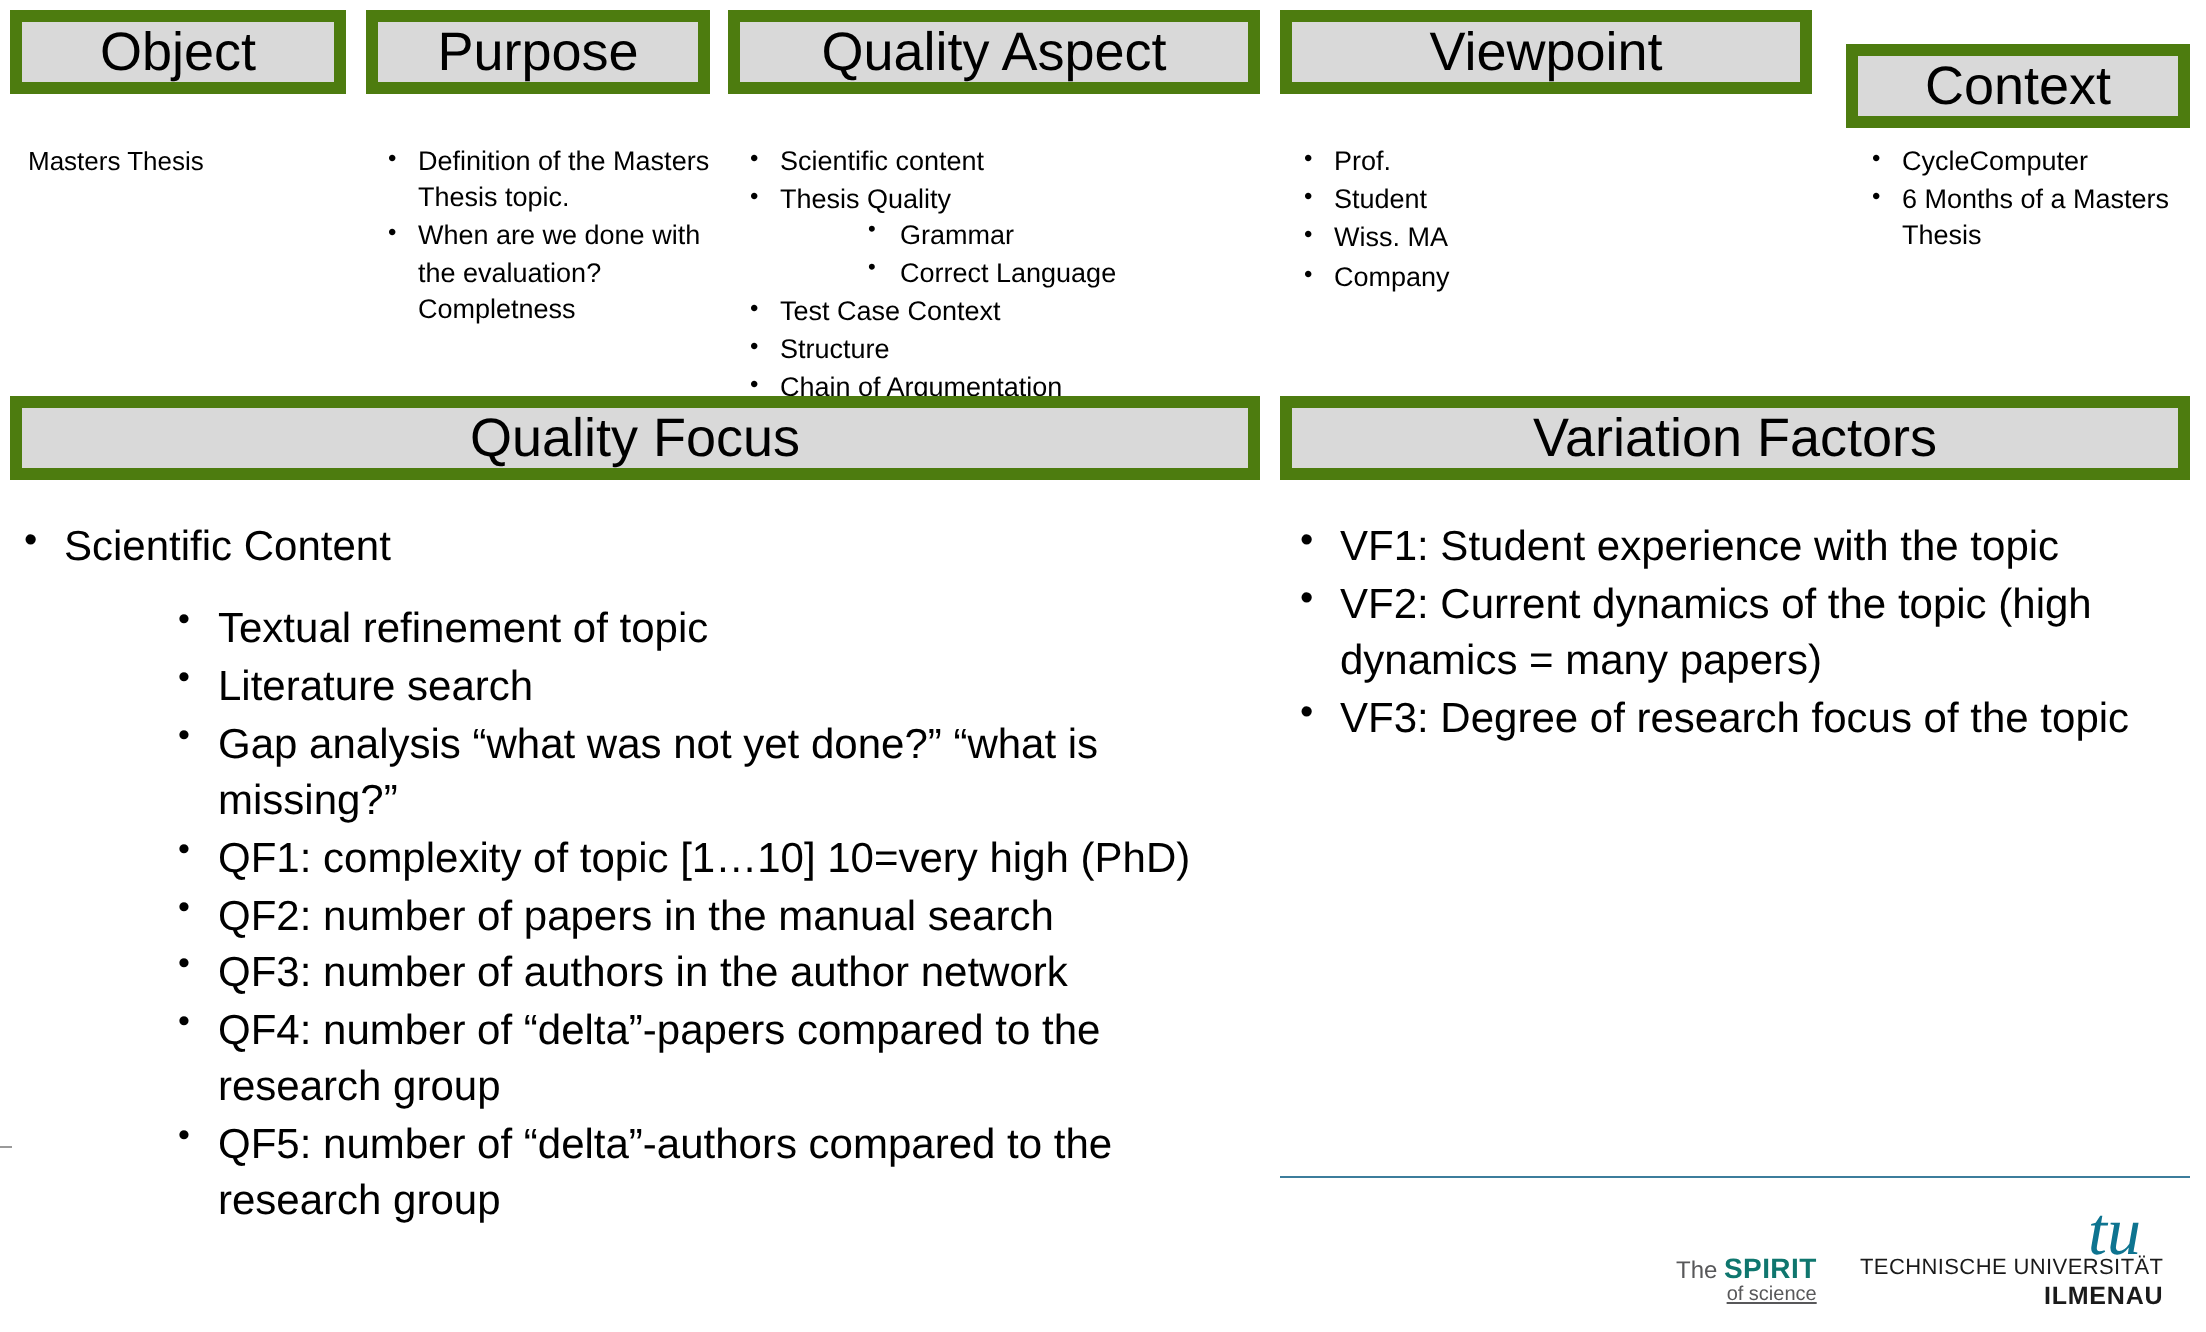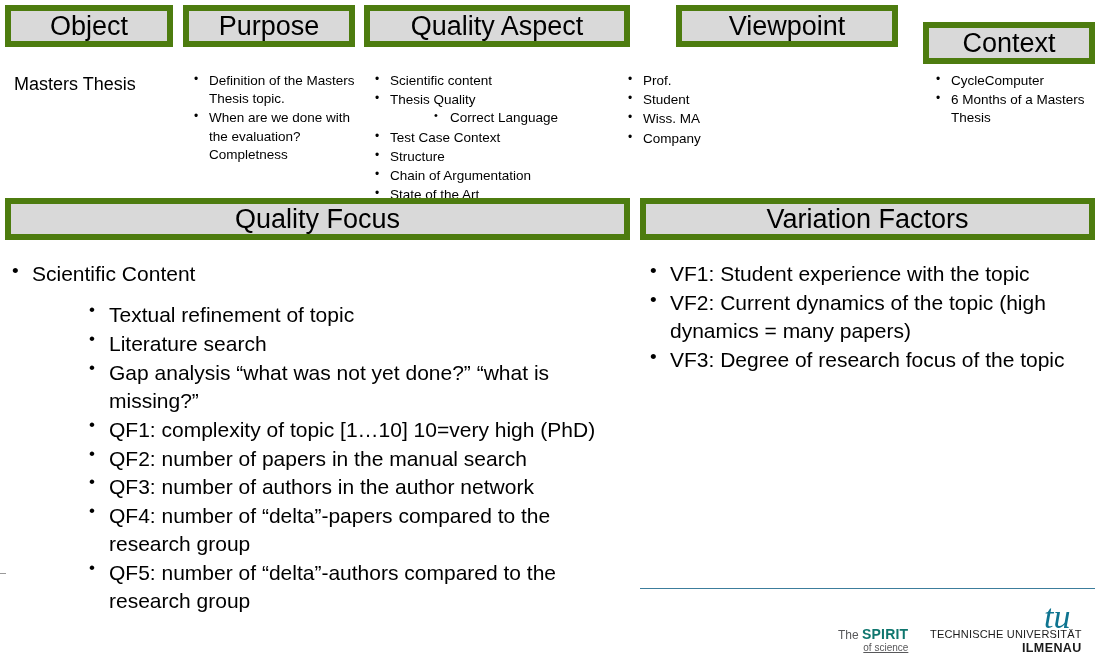--- a/index.html
+++ b/index.html
@@ -65,21 +65,21 @@
     position: relative;
     padding-left: 16px;
   }
   ul.plain ul.sub > li:before {
     content: "\2022";
     position: absolute;
     left: 0px;
     top: -1px;
     font-size: 11px;
   }
-  .plaintext { font-size: 18px; }
+  .plaintext { font-size: 13px; }
 
   
   .panel-body {
     position: absolute;
     font-size: 21px;
     line-height: 1.33;
   }
   ul.big {
     list-style: none;
     margin: 0;
@@ -170,21 +170,21 @@
 
   <div class="hdr hdr-top" style="left:5px; top:5px; width:168px;">
     <span>Object</span>
   </div>
   <div class="hdr hdr-top" style="left:183px; top:5px; width:172px;">
     <span>Purpose</span>
   </div>
   <div class="hdr hdr-top" style="left:364px; top:5px; width:266px;">
     <span>Quality Aspect</span>
   </div>
-  <div class="hdr hdr-top" style="left:676px; top:5px; width:222px;text-align:center;">
+  <div class="hdr hdr-top" style="left:640px; top:5px; width:266px;text-align:center;">
     <span>Viewpoint</span>
   </div>
   <div class="hdr hdr-top" style="left:923px; top:22px; width:172px;">
     <span>Context</span>
   </div>
 
   <div class="col-body" style="left:14px; top:72px; width:160px;">
     <div class="plaintext">Masters Thesis</div>
   </div>
 
@@ -201,40 +201,43 @@
 
   <div class="col-body" style="left:373px; top:72px; width:265px;">
     <ul class="plain">
       <li>
         <span>Scientific content</span>
       </li>
       <li>
         <span>Thesis Quality</span>
         <ul class="sub">
           <li>
+            <span>Grammar</span>
+          </li>
+          <li>
             <span>Correct Language</span>
           </li>
         </ul>
       </li>
       <li>
         <span>Test Case Context</span>
       </li>
       <li>
         <span>Structure</span>
       </li>
       <li>
         <span>Chain of Argumentation</span>
       </li>
       <li>
         <span>State of the Art</span>
       </li>
     </ul>
   </div>
 
-  <div class="col-body" style="left:626px; top:72px; width:250px;">
+  <div class="col-body" style="left:650px; top:72px; width:250px;">
     <ul class="plain">
       <li>
         <span>Prof.</span>
       </li>
       <li>
         <span>Student</span>
       </li>
       <li>
         <span>Wiss. MA</span>
       </li>

